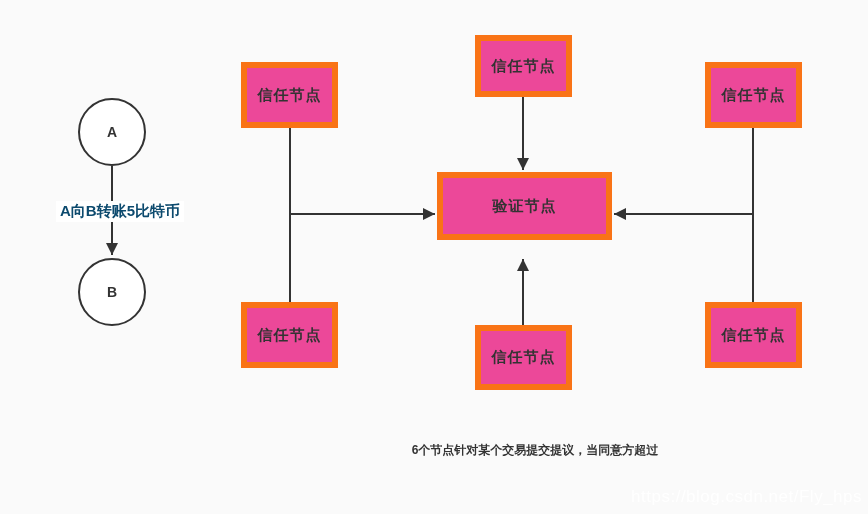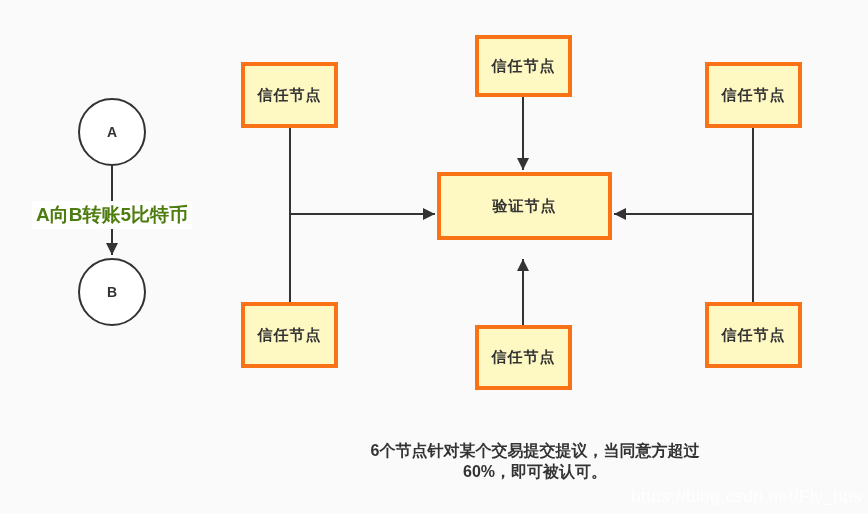--- a/index.html
+++ b/index.html
@@ -22,50 +22,50 @@
     position:absolute;
     width:64px;height:64px;
     border:2px solid #333333;border-radius:50%;
     background:#ffffff;
     display:flex;align-items:center;justify-content:center;
     font-weight:bold;font-size:14px;color:#333333;
   }
   .node-a{left:78px;top:98px;}
   .node-b{left:78px;top:258px;}
   .transfer-label{
-    position:absolute;left:112px;top:201px;
+    position:absolute;left:120px;top:201px;
     transform:translateX(-50%);
     background:#ffffff;
     padding:1px 4px;
-    font-weight:bold;font-size:19px;color:#4d7c0f;
+    font-weight:bold;font-size:15px;color:#0c4a6e;
     white-space:nowrap;
   }
   .box{
     position:absolute;
     box-sizing:border-box;
-    border:4px solid #f97316;
-    background:#fef9c3;
+    border:6px solid #f97316;
+    background:#ec4899;
     display:flex;align-items:center;justify-content:center;
     font-weight:bold;font-size:15px;color:#333333;
     letter-spacing:1px;
   }
   .trust{width:97px;height:66px;}
   .tn-tl{left:241px;top:62px;}
   .tn-tm{left:475px;top:35px;height:62px;}
   .tn-tr{left:705px;top:62px;}
   .tn-bl{left:241px;top:302px;}
   .tn-bm{left:475px;top:325px;height:65px;}
   .tn-br{left:705px;top:302px;}
   .center-box{
     left:437px;top:172px;width:175px;height:68px;
   }
   .caption{
     position:absolute;left:285px;top:440px;width:500px;
     text-align:center;
-    font-weight:bold;font-size:16px;line-height:21px;color:#333333;
+    font-weight:bold;font-size:12px;line-height:21px;color:#333333;
   }
   .caption div{white-space:nowrap;}
   .watermark{
     position:absolute;right:6px;top:487px;
     font-size:17px;color:rgba(255,255,255,0.95);
     letter-spacing:0.5px;
   }
 </style>
 </head>
 <body>
@@ -102,18 +102,17 @@
   <div class="box trust tn-tm">信任节点</div>
   <div class="box trust tn-tr">信任节点</div>
   <div class="box trust tn-bl">信任节点</div>
   <div class="box trust tn-bm">信任节点</div>
   <div class="box trust tn-br">信任节点</div>
 
   <div class="box center-box">验证节点</div>
 
   <div class="caption">
     <div>6个节点针对某个交易提交提议，当同意方超过</div>
-    <div>60%，即可被认可。</div>
   </div>
 
   <div class="watermark">https://blog.csdn.net/Fly_hps</div>
 
 </div>
 
 </body></html>

